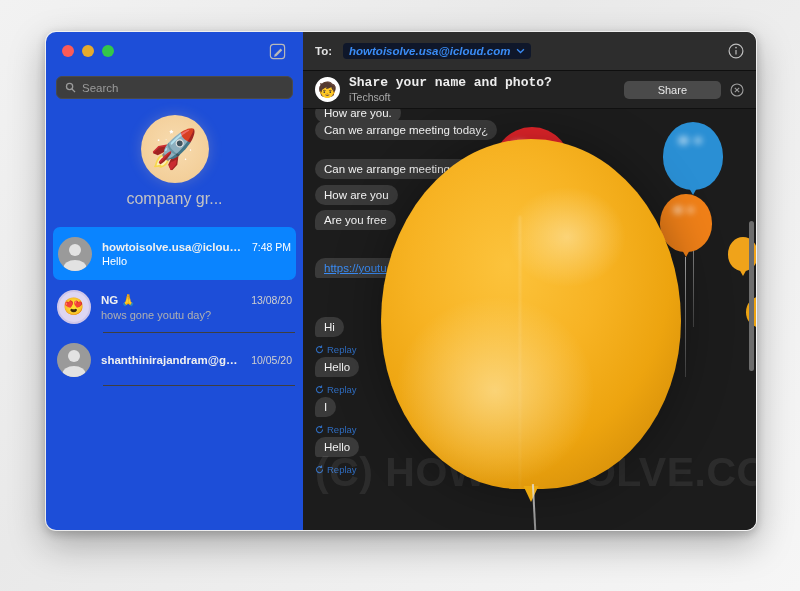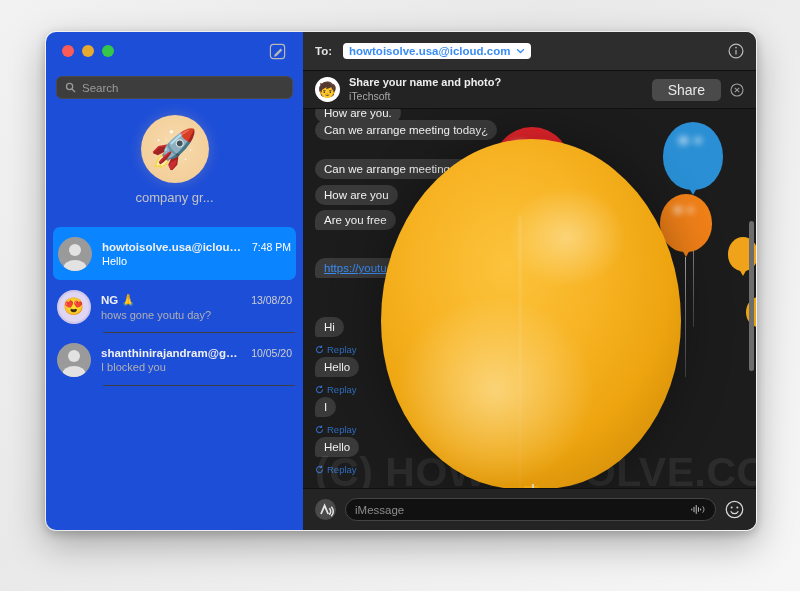--- a/index.html
+++ b/index.html
@@ -73,21 +73,21 @@
   }
   .pinned-avatar {
     width: 68px; height: 68px; border-radius: 50%;
     background: radial-gradient(circle at 50% 45%, #f8dcb0 0%, #f3cf9a 70%, #ecc286 100%);
     display: flex; align-items: center; justify-content: center;
     font-size: 38px; line-height: 1;
     box-shadow: 0 0 14px rgba(255,220,160,0.22);
   }
   .pinned-name {
     margin-top: 7px;
-    font-size: 13px; color: #c3c3c3;
+    font-size: 16px; color: #c3c3c3;
   }
 
   
   #convo-list {
     position: absolute; top: 195px; left: 0; width: 257px;
   }
   .convo {
     height: 53px;
     display: flex; align-items: center;
     padding: 0 11px;
@@ -157,24 +157,24 @@
     height: 39px; flex: none;
     background: #2d2d2d;
     border-bottom: 1px solid #0f0f0f;
     display: flex; align-items: center;
     padding: 0 12px;
     gap: 11px;
     position: relative; z-index: 5;
   }
   .to-label { font-size: 11.5px; font-weight: bold; color: #e3e3e3; }
   .to-token {
-    background: #ffffff;
+    background: #0f172a;
     border-radius: 4px;
     padding: 2px 6px;
-    display: flex; align-items: center; gap: 6px;
+    display: flex; align-items: center; gap: 6px; font-style: italic;
   }
   .to-addr { font-size: 11.5px; font-weight: bold; color: #3a8cf5; }
   .chev { color: #3a8cf5; width: 9px; height: 6px; }
   .info-icon {
     margin-left: auto;
     width: 16px; height: 16px; color: #bdbdbd;
   }
 
   
   #share-banner {
@@ -187,29 +187,29 @@
     position: relative; z-index: 5;
   }
   .memoji {
     width: 25px; height: 25px; border-radius: 50%;
     background: #fff;
     display: flex; align-items: center; justify-content: center;
     font-size: 15px; line-height: 1; flex: none;
     overflow: hidden;
   }
   .banner-text { line-height: 1.22; }
-  .banner-title { font-size: 11px; font-weight: bold; color: #ededed; }
+  .banner-title { font-size: 13px; font-weight: bold; color: #ededed; font-family: Liberation Mono, monospace; }
   .banner-sub { font-size: 10.5px; color: #a9a9a9; }
   .share-btn {
     margin-left: auto;
     background: #4a4a4a;
     color: #e8e8e8;
-    font-size: 14px;
+    font-size: 11px;
     border: none; border-radius: 5px;
-    padding: 3px 16px;
+    padding: 3px 34px;
     font-family: "Liberation Sans", sans-serif;
     cursor: pointer;
   }
   .banner-close { width: 14px; height: 14px; color: #9e9e9e; flex: none; }
 
   
   #messages {
     flex: 1;
     position: relative;
     overflow: hidden;
@@ -437,21 +437,20 @@
       <div class="convo">
         <div class="av generic">
           <div class="head"></div>
             <div class="body"></div>
         </div>
         <div class="convo-text">
           <div class="convo-top">
             <span class="convo-name">shanthinirajandram@gm...</span>
             <span class="convo-time">10/05/20</span>
           </div>
-          <div class="convo-preview">I blocked you</div>
         </div>
       </div>
 
     </div>
   </div>
 
   <div id="pane">
 
     <div id="to-bar">
       <span class="to-label">To:</span>
@@ -580,37 +579,15 @@
         <div id="big-balloon">
           <div class="seam"></div>
           <div class="knot"></div>
         </div>
         <div id="big-balloon-string"></div>
       </div>
 
       <div id="scrollbar"></div>
     </div>
 
-    <div id="input-bar">
-      <div class="apps-btn">
-        <svg viewBox="0 0 14 14" fill="none" stroke="currentColor" stroke-width="1.2">
-          <path d="M4 10 L6.4 4.4 L8.8 10"></path>
-          <path d="M9.4 6.2 A2.6 2.6 0 0 1 9.4 10.4" stroke-width="1"></path>
-          <path d="M10.8 5.2 A4.2 4.2 0 0 1 10.8 11.4" stroke-width="1"></path>
-        </svg>
-      </div>
-      <div class="msg-field">
-        <input class="msg-input" value="" placeholder="iMessage" style="">
-        <svg class="audio-icon" viewBox="0 0 18 12" fill="none" stroke="currentColor" stroke-width="1.1">
-          <path d="M2 5 L2 7 M4.5 3 L4.5 9 M7 1 L7 11 M9.5 3.5 L9.5 8.5 M12 5 L12 7"></path>
-          <path d="M14.2 2.4 A5 5 0 0 1 14.2 9.6" stroke-width="0.9"></path>
-        </svg>
-      </div>
-      <svg class="emoji-btn" viewBox="0 0 18 18" fill="none" stroke="currentColor" stroke-width="1.2">
-        <circle cx="9" cy="9" r="7.8"></circle>
-        <circle cx="6.3" cy="7" r="0.95" fill="currentColor" stroke="none"></circle>
-        <circle cx="11.7" cy="7" r="0.95" fill="currentColor" stroke="none"></circle>
-        <path d="M5.4 10.6 A4 4 0 0 0 12.6 10.6"></path>
-      </svg>
-    </div>
 
   </div>
 </div>
 
 </body></html>

